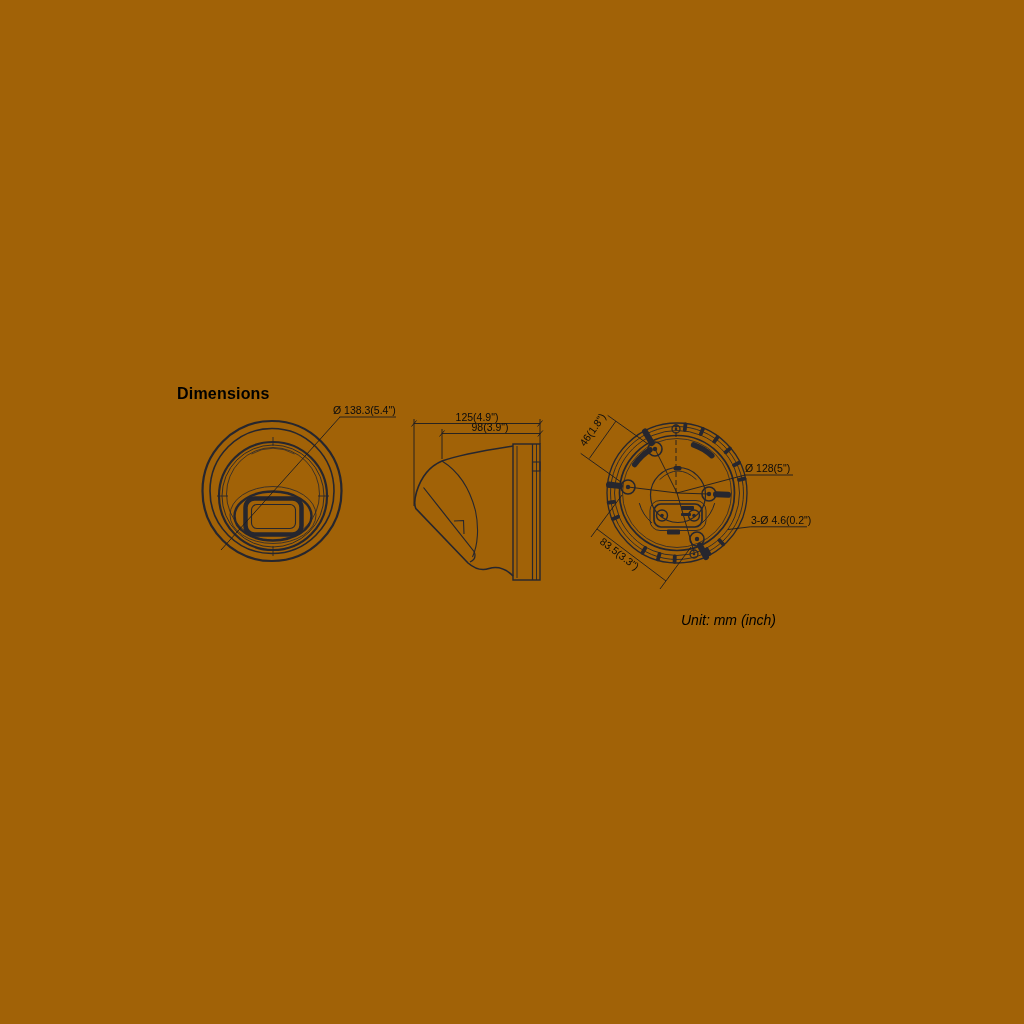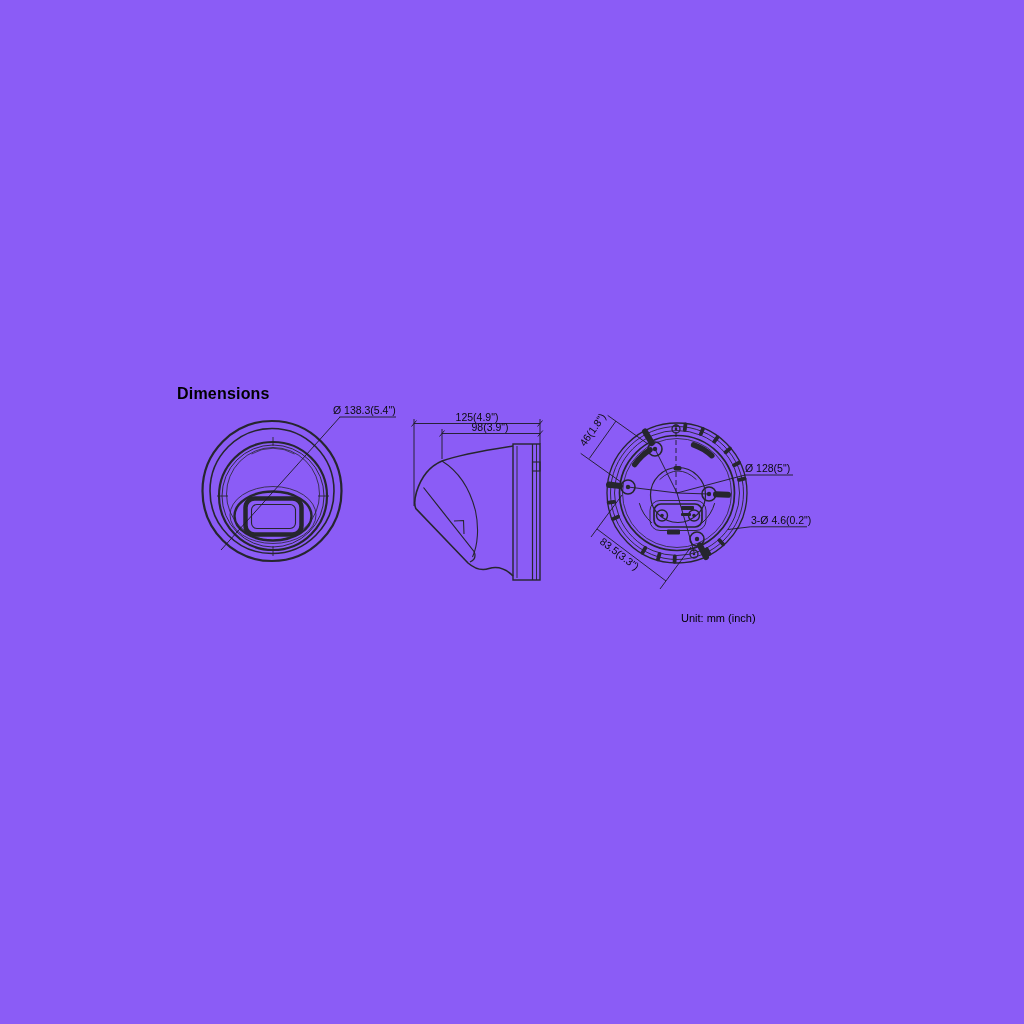--- a/index.html
+++ b/index.html
@@ -1,20 +1,20 @@
 <!DOCTYPE html>
 <html><head>
 <meta charset="utf-8">
 <style>
   html,body{margin:0;padding:0;background:#ffffff;}
-  #canvas{position:relative;width:1024px;height:1024px;background:#8b5cf6;overflow:hidden;
+  #canvas{position:relative;width:1024px;height:1024px;background:#a16207;overflow:hidden;
           font-family:"Liberation Sans",sans-serif;color:#0b0b0d;}
   #title{position:absolute;left:177px;top:385px;font-size:16px;font-weight:bold;
          letter-spacing:0.2px;color:#000;}
-  #unit-note{position:absolute;left:681px;top:612px;font-size:11px;color:#000;}
+  #unit-note{position:absolute;left:681px;top:612px;font-size:14px;color:#000;font-style:italic;}
   svg{position:absolute;left:0;top:0;}
   svg text{font-family:"Liberation Sans",sans-serif;font-size:10.5px;fill:#0b0b0d;}
   .ln{stroke:#26262e;fill:none;}
   .thin{stroke-width:0.9;}
   .med{stroke-width:1.4;}
   .bold{stroke-width:2.2;}
   .dim{stroke:#1c1c22;stroke-width:0.9;fill:none;}
   .dark{fill:#26262e;stroke:none;}
 </style>
 </head>

